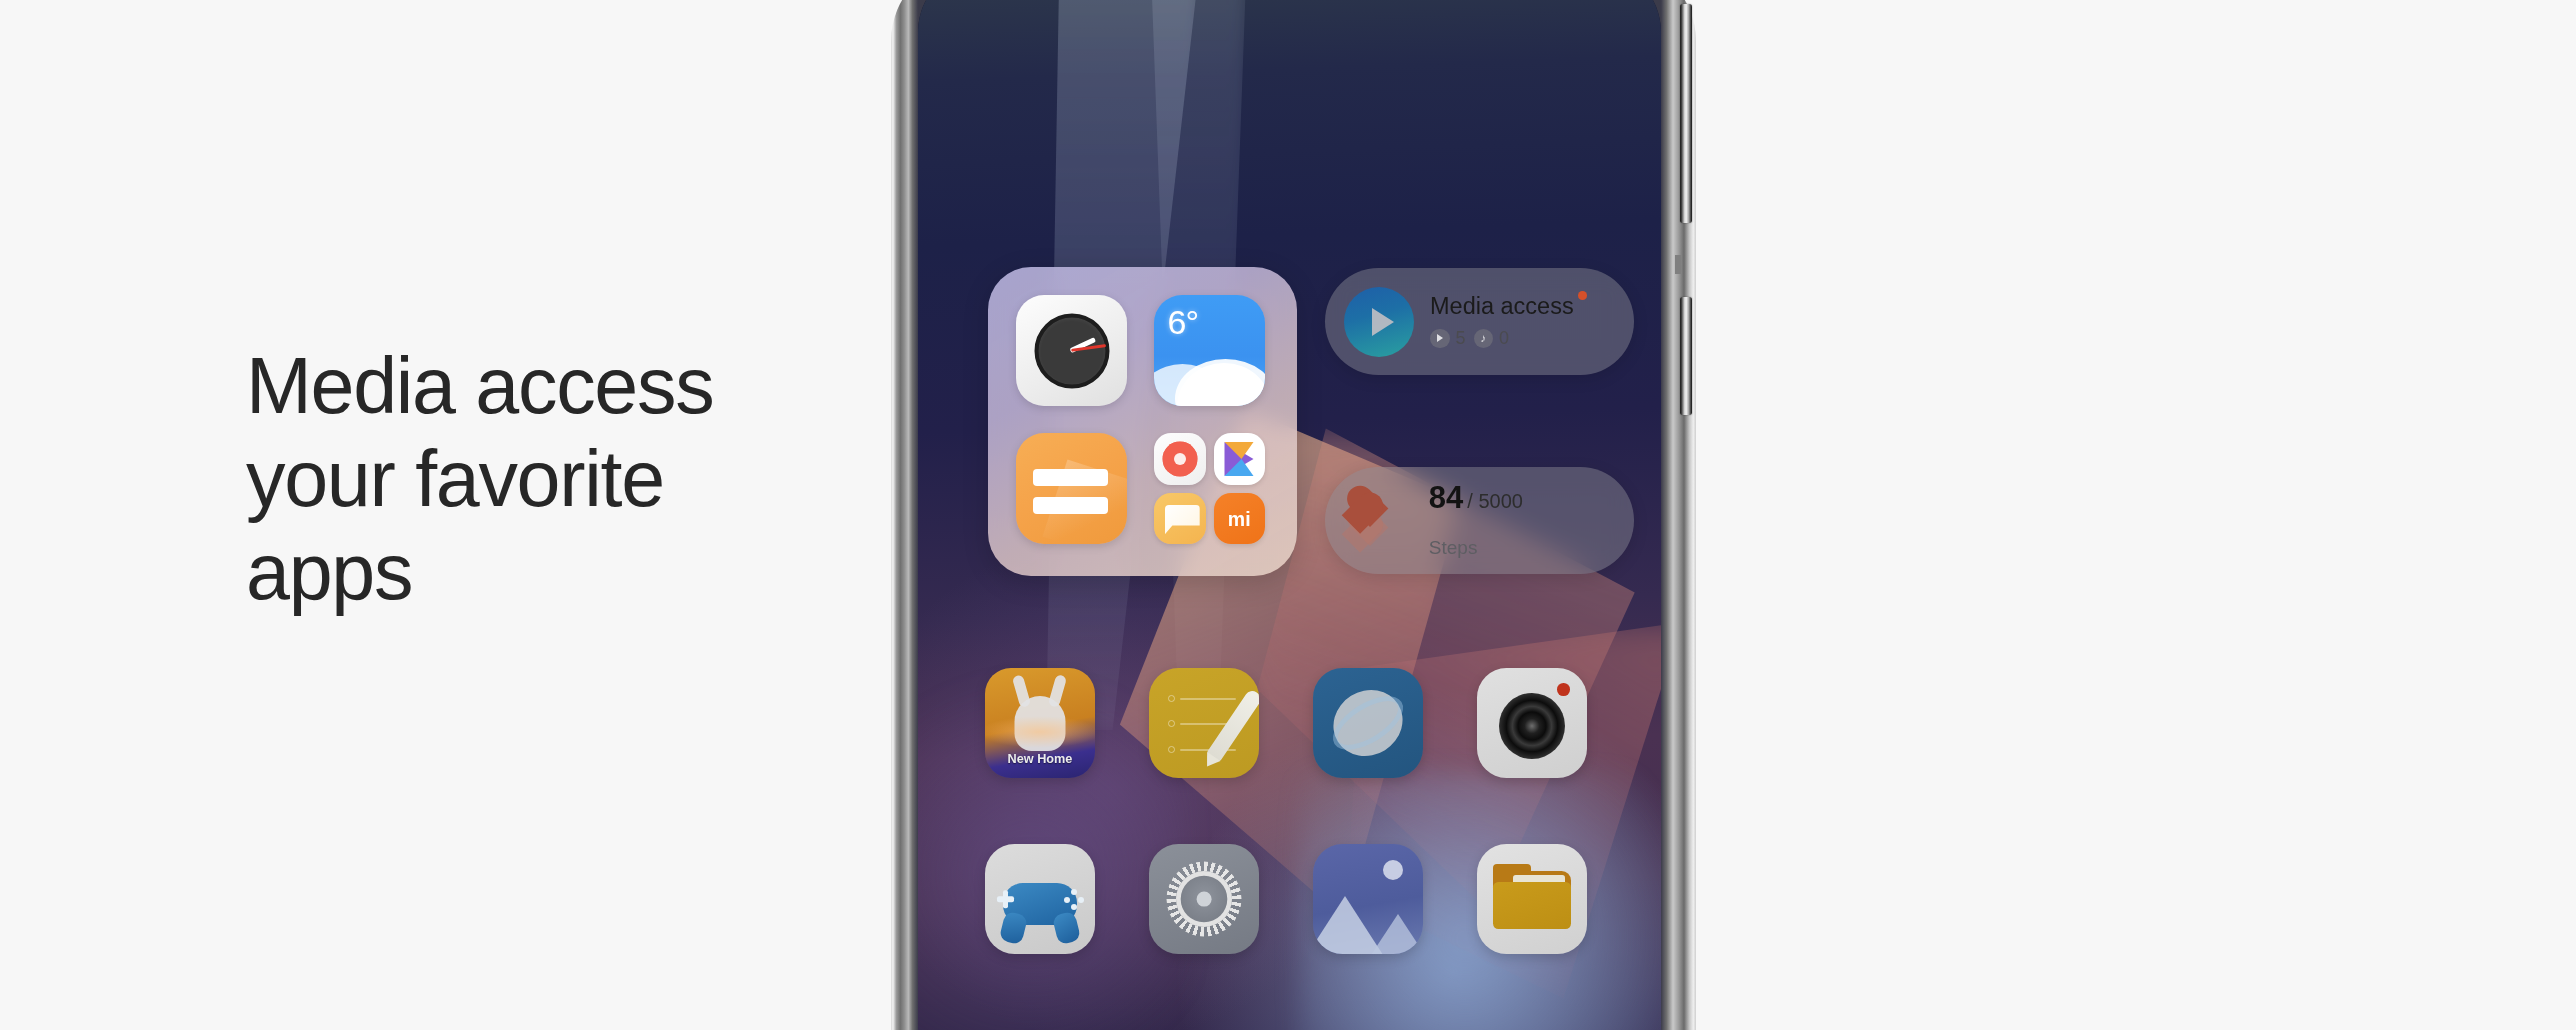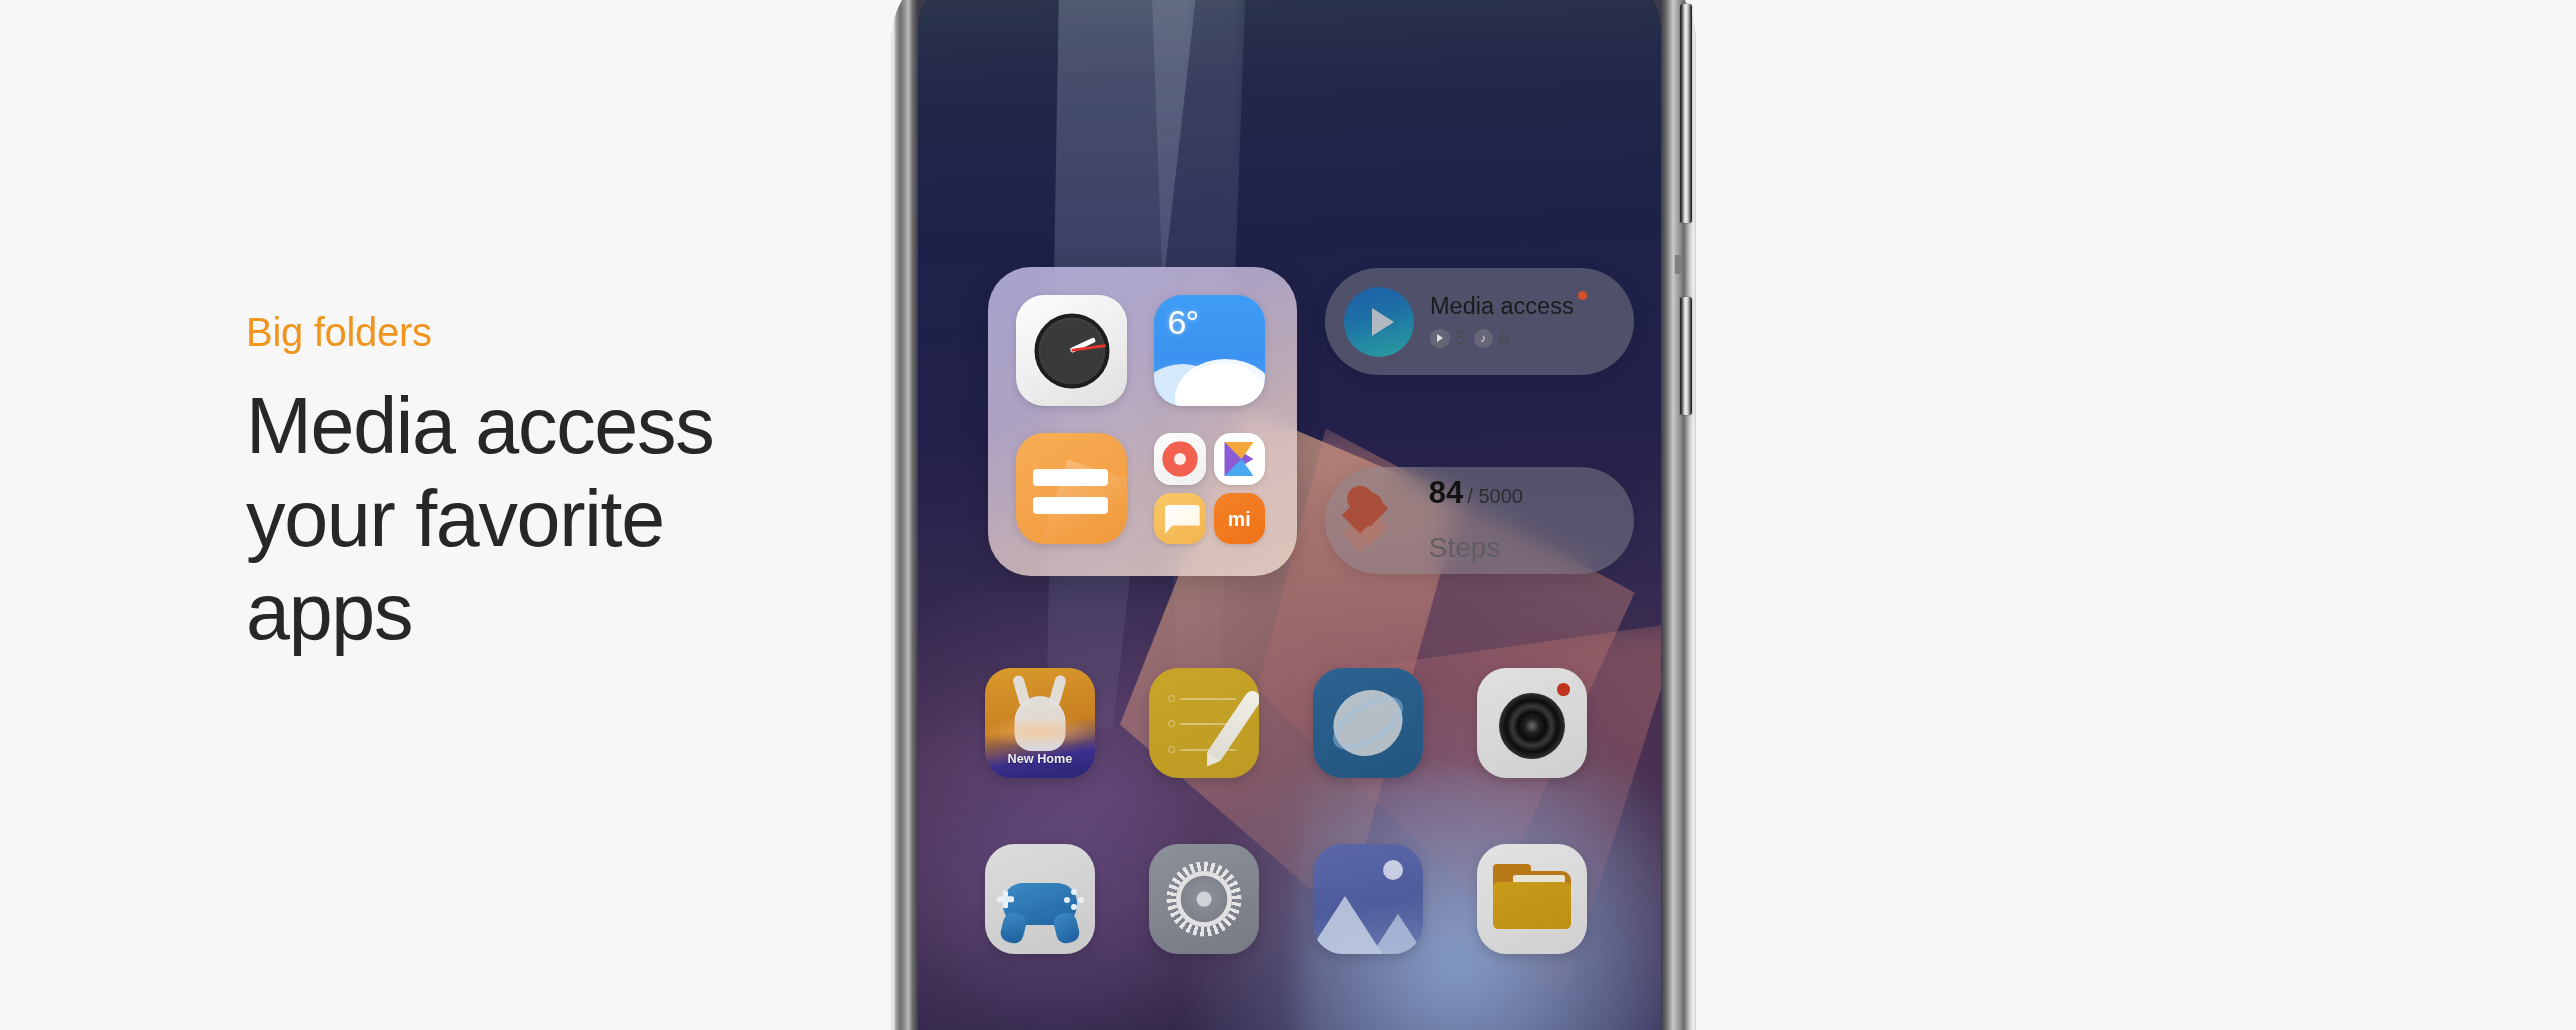--- a/index.html
+++ b/index.html
@@ -330,21 +330,21 @@
   .heart::after  { left:25px; transform:rotate(45deg);  transform-origin:0 0; }
   .heart.back { left:1.3px; top:20px; }
   .heart.back::before, .heart.back::after { background:rgba(181,118,105,.50); }
   .heart.front { left:1.3px; top:1.3px; }
   .heart.front::before, .heart.front::after { background:#a94f3c; }
 
   .steps-text { margin-left:14.8px; }
   .steps-line { display:flex; align-items:flex-end; }
   .steps-val { font-size:31px; font-weight:700; color:#131313; line-height:1; }
   .steps-goal { font-size:20px; color:#2d2d2d; margin-left:4px; font-weight:400; }
-  .steps-label { margin-top:24px; font-size:28px; color:#5e5e63; }
+  .steps-label { margin-top:24px; font-size:19px; color:#5e5e63; }
 
   
   .app-row { position:absolute; left:67px; width:657px; display:flex; gap:0; }
   .row-1 { top:703px; }
   .row-2 { top:879px; }
   .app {
     width:110px; height:110px; margin-right:54px;
     border-radius:29.5px; position:relative; overflow:hidden;
     box-shadow:0 4px 12px rgba(0,0,0,.16);
   }
@@ -486,21 +486,20 @@
   .fl-front {
     position:absolute; left:16px; top:38px; width:78px; height:47px;
     border-radius:5.4px; background:linear-gradient(160deg,#c99b1b 0%,#bd8f14 100%);
   }
   .fl-sheet { position:absolute; left:36px; top:31px; width:52px; height:10.7px; border-radius:2.7px; background:#e8e4d4; }
 </style>
 </head>
 <body>
 
 <div class="copy">
-  <div class="eyebrow">Big folders</div>
   <div class="headline">Media access your favorite apps</div>
 </div>
 
 <div class="phone">
   <div class="frame-outer"></div>
 
   <div class="side-btn volume"></div>
   <div class="side-notch"></div>
   <div class="side-btn power"></div>
 

